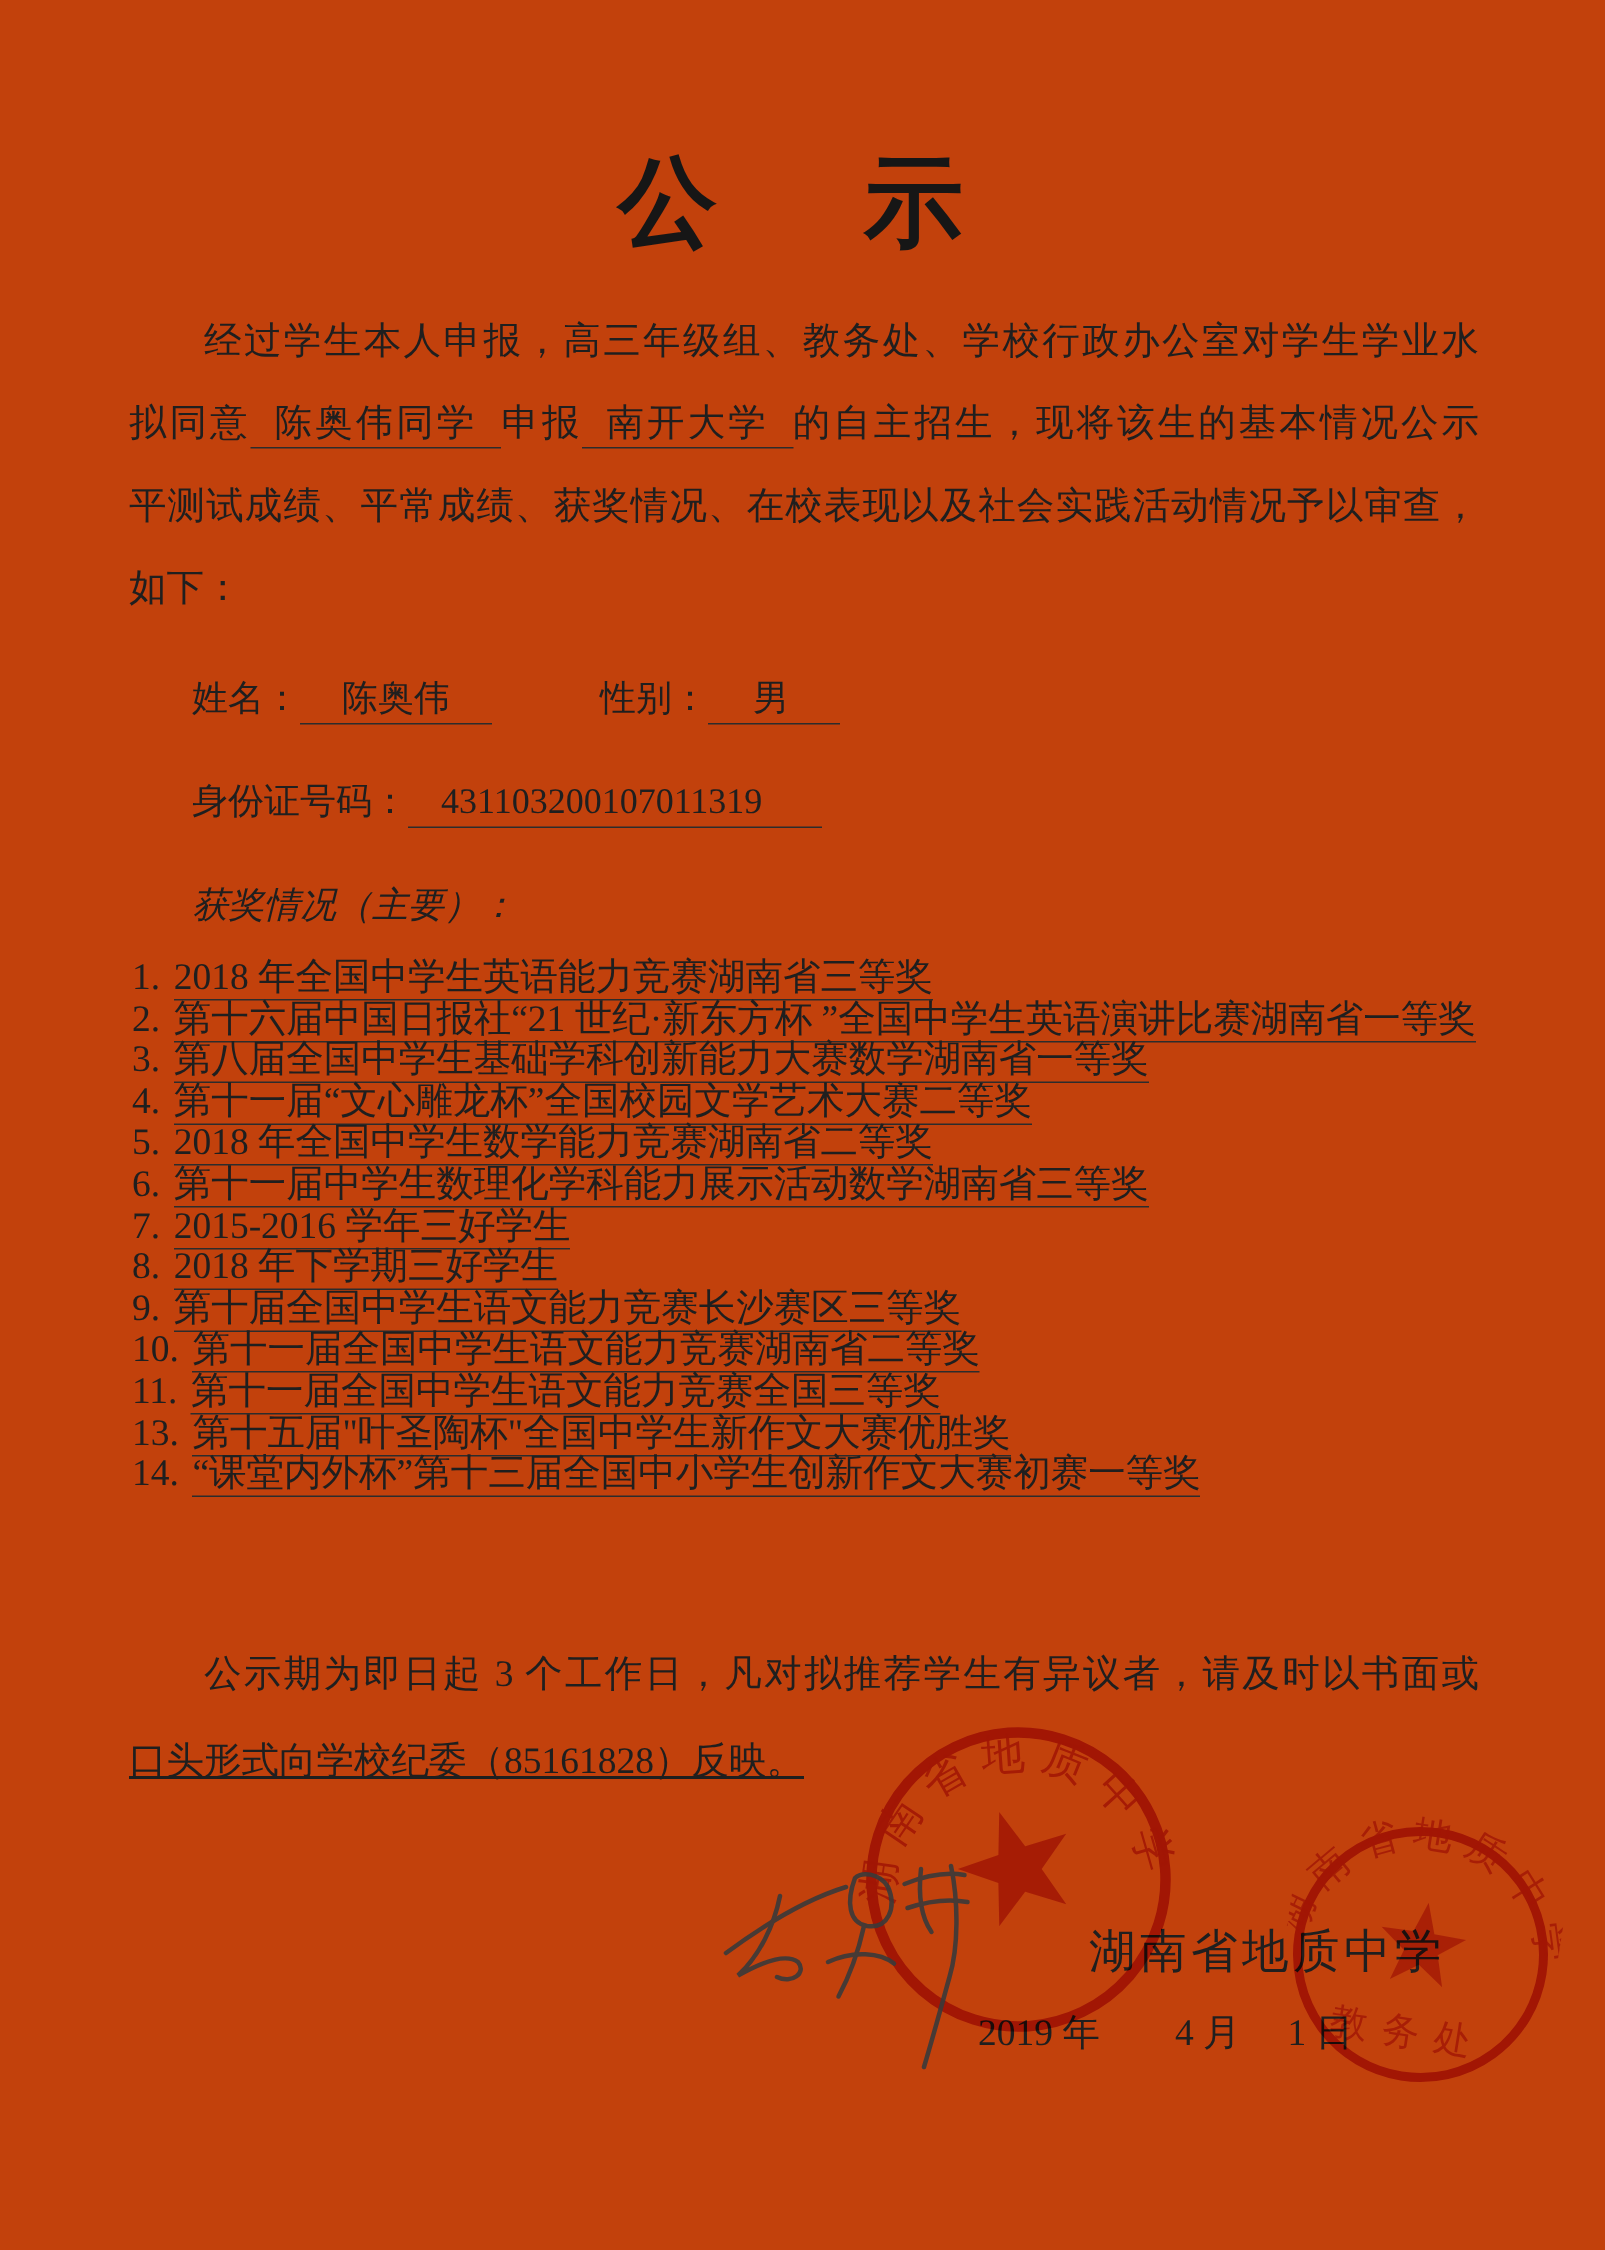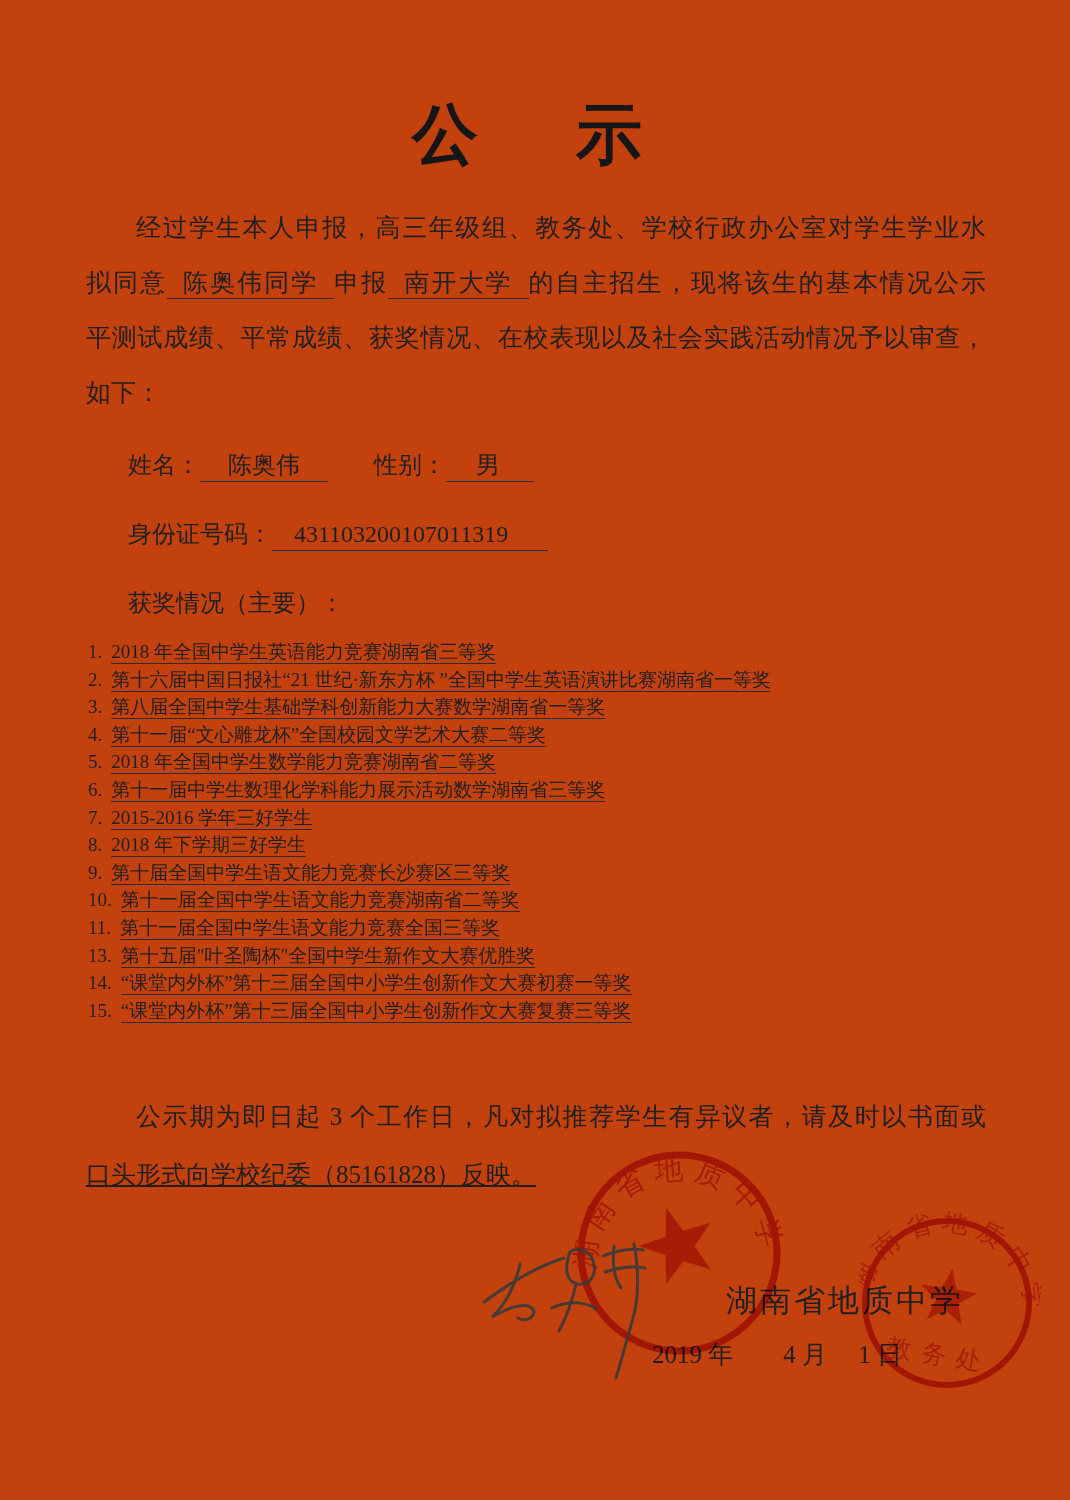--- a/index.html
+++ b/index.html
@@ -14,27 +14,27 @@
   }
   .intro{position:absolute;top:200px;left:86px;width:900px;font-size:25px;}
   .iline{line-height:55px;white-space:nowrap;text-align:justify;-moz-text-align-last:justify;text-align-last:justify;}
   .iline.first{text-indent:2em;}
   .iline.last{text-align-last:left;white-space:normal;}
   .u{border-bottom:1.6px solid #2c2c2c;padding-bottom:2px;}
   .u-wide{padding-left:16px;padding-right:16px;}
   .fieldrow{position:absolute;left:128px;font-size:24px;white-space:nowrap;}
   .row-name{top:449px;}
   .row-id{top:518px;}
-  .gender-label{margin-left:46px;}
+  .gender-label{margin-left:72px;}
   .u-name{padding:0 28px 3px 28px;}
   .u-gender{padding:0 34px 3px 30px;}
   .u-id{padding:0 40px 3px 22px;}
-  .aw-head{position:absolute;left:128px;top:587px;font-size:24px;}
+  .aw-head{position:absolute;left:128px;top:587px;font-size:24px;font-style:italic;}
   .awards{position:absolute;left:88px;top:638px;margin:0;padding:0;list-style:none;
-    font-size:19px;}
+    font-size:25px;}
   .award{line-height:27.6px;white-space:nowrap;}
   .anum{display:inline-block;margin-right:9px;}
   .atext{border-bottom:1.4px solid #2c2c2c;padding-bottom:1px;}
   .closing{position:absolute;top:1088px;left:86px;width:900px;font-size:25px;}
   .cline{line-height:58px;white-space:nowrap;text-align:justify;-moz-text-align-last:justify;text-align-last:justify;}
   .cline.first{text-indent:2em;}
   .cline.last{text-align-last:left;white-space:normal;text-decoration:underline;}
   .school-line{position:absolute;left:726px;top:1280px;font-size:31px;letter-spacing:3px;white-space:nowrap;z-index:2;}
   .date-line{position:absolute;left:652px;top:1338px;font-size:25px;white-space:nowrap;z-index:2;}
   .stamp{position:absolute;mix-blend-mode:multiply;opacity:0.88;z-index:3;}
@@ -88,21 +88,20 @@
 
       <li class="award"><span class="anum">10.</span><span class="atext">第十一届全国中学生语文能力竞赛湖南省二等奖</span></li>
 
       <li class="award"><span class="anum">11.</span><span class="atext">第十一届全国中学生语文能力竞赛全国三等奖</span></li>
 
 
       <li class="award"><span class="anum">13.</span><span class="atext">第十五届"叶圣陶杯"全国中学生新作文大赛优胜奖</span></li>
 
       <li class="award"><span class="anum">14.</span><span class="atext">“课堂内外杯”第十三届全国中小学生创新作文大赛初赛一等奖</span></li>
 
-      <li class="award"><span class="anum">15.</span><span class="atext">“课堂内外杯”第十三届全国中小学生创新作文大赛复赛三等奖</span></li>
     </ol>
 
   <div class="closing">
     <div class="cline first">公示期为即日起 3 个工作日，凡对拟推荐学生有异议者，请及时以书面或</div>
     <div class="cline last">口头形式向学校纪委（85161828）反映。</div>
   </div>
 
   <div class="school-line">湖南省地质中学</div>
   <div class="date-line">2019 年　　4 月　 1 日</div>
 

